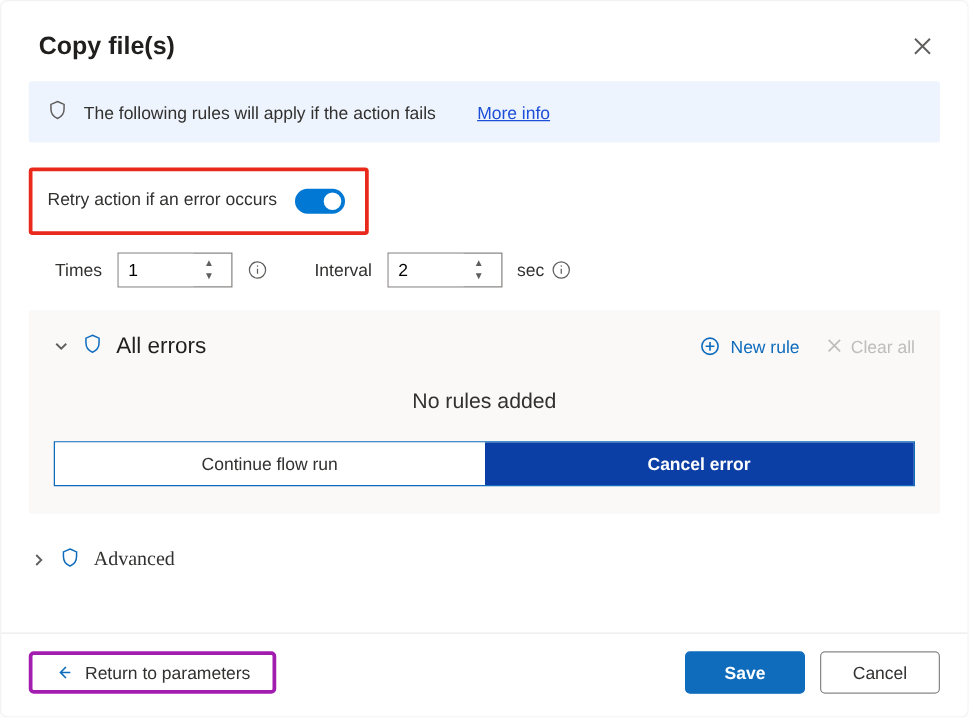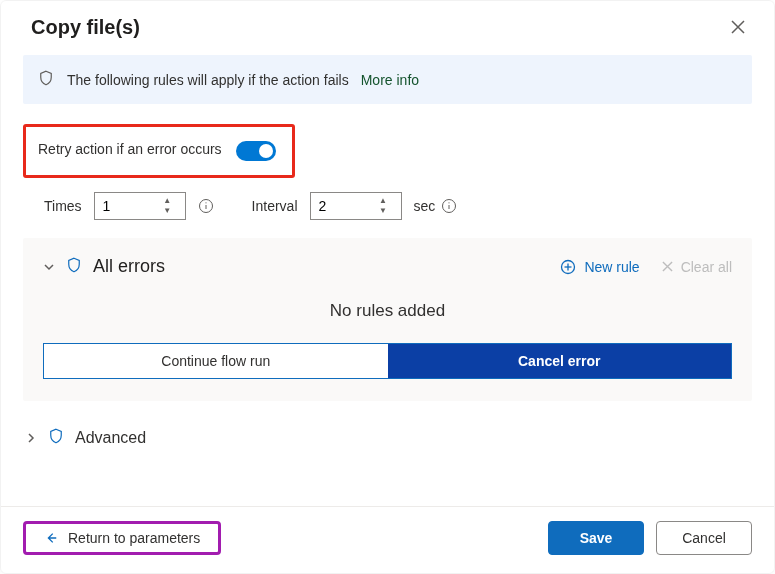--- a/index.html
+++ b/index.html
@@ -18,21 +18,21 @@
       width: 775px;
       height: 574px;
       display: flex;
       flex-direction: column;
       box-shadow: 0 2px 10px rgba(0,0,0,0.04);
     }
     .header {
       display: flex;
       align-items: center;
       justify-content: space-between;
-      padding: 12px 22px 14px 30px;
+      padding: 22px 22px 14px 30px;
     }
     .header h1 {
       font-size: 20px;
       font-weight: 600;
       color: #201f1e;
     }
     .close-x {
       width: 28px;
       height: 28px;
       display: flex;
@@ -46,21 +46,21 @@
       background: #eef4fd;
       border-radius: 2px;
       padding: 14px 14px;
       display: flex;
       align-items: center;
       gap: 12px;
       font-size: 14px;
       color: #323130;
     }
     .shield-icon svg { width: 18px; height: 18px; }
-    .link { color: #14532d; cursor: pointer; }
+    .link { color: #1d4ed8; text-decoration: underline; cursor: pointer; margin-left: 21px; }
     .body { padding: 14px 22px 0 22px; flex: 1; overflow: auto; }
     .retry-row {
       display: inline-flex;
       gap: 14px;
       padding: 14px 16px 14px 12px;
       border: 3px solid #e8291b;
       border-radius: 3px;
       margin: 6px 0 14px 0;
     }
     .toggle {
@@ -114,21 +114,21 @@
       flex:1; height:34px; border:none; font-size:14px; cursor:pointer; font-family:inherit;
     }
     .seg-off { background:#fff; color:#323130; }
     .seg-on { background:#0f4cbd; background:#0f50c7; color:#fff; font-weight:600; } 
     .seg-on { background:#0f46b3; }
     .seg-on { background:#0f4ab8; }
     .seg-on { background:#0b3fa5; }
     .advanced-row {
       display:flex; align-items:center; gap:10px; padding: 8px 0 18px 2px; cursor:pointer;
     }
-    .advanced-row .adv-title { font-size:16px; }
+    .advanced-row .adv-title { font-size:16px;font-family:Liberation Serif, serif; }
     .footer {
       border-top: 1px solid #edebe9; padding: 14px 22px 18px 22px;
       display:flex; align-items:center; justify-content:space-between;
     }
     .btn {
       height: 34px; padding: 0 18px; border-radius: 4px; font-size:14px;
       font-family:inherit; cursor:pointer; display:inline-flex; align-items:center; gap:10px;
     }
     .btn-outline { background:#fff; border:3px solid #a21caf; color:#323130; }
     .btn-primary { background:#0f6cbd; border:1px solid #0f6cbd; color:#fff; font-weight:600; min-width:96px; justify-content:center;margin-left:31px;}

